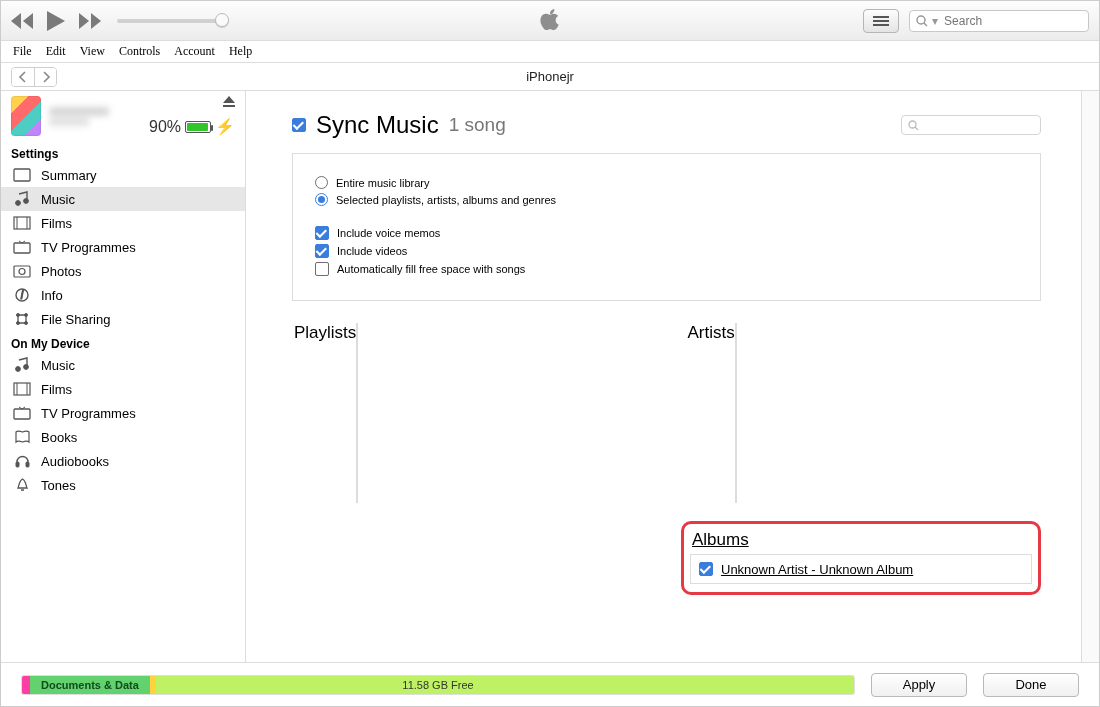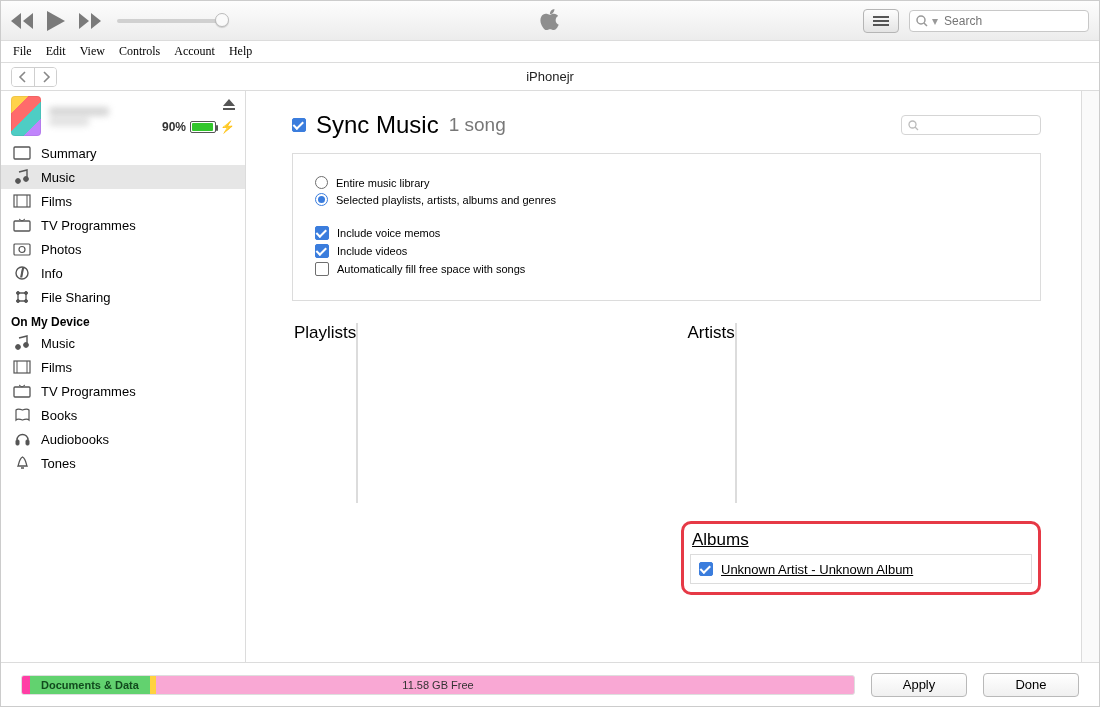--- a/index.html
+++ b/index.html
@@ -76,21 +76,21 @@
   .dev-thumb { width:30px; height:40px; border-radius:4px; background:
     linear-gradient(135deg,#ffd24a 0 25%,#ff6b6b 25% 50%,#4ecdc4 50% 75%,#c084fc 75% 100%);
     box-shadow:0 0 0 1px rgba(0,0,0,.06) inset;
   }
   .dev-meta { flex:1; display:flex; flex-direction:column; gap:2px; filter:blur(3px); opacity:.6; }
   .dev-meta .l1 { height:9px; width:60px; background:#bbb; border-radius:2px; }
   .dev-meta .l2 { height:8px; width:40px; background:#ccc; border-radius:2px; }
   .dev-right { display:flex; flex-direction:column; align-items:flex-end; gap:6px; margin-left:auto;}
   .eject svg { fill:#555; }
   .batt-row { display:flex; align-items:center; gap:4px; }
-  .batt-row span { font-size:12px; color:#333;font-weight:bold; }
+  .batt-row span { font-size:16px; color:#333; }
   .battery { width:26px; height:12px; border:1px solid #555; border-radius:2px; position:relative; }
   .battery::after { content:""; position:absolute; right:-3px; top:3px; width:2px; height:6px; background:#555; border-radius:1px; }
   .battery .fill { position:absolute; left:1px; top:1px; bottom:1px; width:88%; background:var(--battery-green); border-radius:1px; }
   .bolt { font-size:10px; color:#555; }
 
   .side-header { font-weight:600; font-size:12px; padding:6px 10px 2px; }
   .side-item { height:24px; display:flex; align-items:center; gap:10px; padding:0 12px; cursor:default; }
   .side-item.selected { background:var(--sel-bg); }
   .side-item .ico { width:18px; display:flex; align-items:center; justify-content:center; }
   .side-item .ico svg { fill:#555; stroke:#555; }
@@ -129,21 +129,21 @@
   .albums-sec h3 { font-size:17px; font-weight:400; margin:0 0 4px 2px; }
   .album-box { border:1px solid var(--border-light); background:#fff; }
   .album-row { height:28px; display:flex; align-items:center; gap:8px; padding:0 8px; }
   .callout { position:relative; border:3px solid var(--callout); border-radius:10px; padding:6px 6px 8px; }
 
   
   .footer {
     height:44px; border-top:1px solid var(--border-light); display:flex; align-items:center;
     padding:0 20px; gap:16px;
   }
-  .cap-bar { flex:1; height:20px; border-radius:3px; background:#f9a8d4; border:1px solid #dedede;
+  .cap-bar { flex:1; height:20px; border-radius:3px; background:#bef264; border:1px solid #dedede;
     position:relative; overflow:hidden; display:flex; align-items:center; }
   .seg { height:100%; }
   .seg1{ width:8px; background:#ff3ea5;}
   .seg2{ width:120px; background:#62d26f; display:flex; align-items:center; justify-content:center;}
   .seg2 span{ font-size:11px; font-weight:600; color:#114a1d;}
   .seg3{ width:6px; background:#ffd23f;}
   .cap-free { position:absolute; left:50%; transform:translateX(-50%); font-size:11px; color:#333; }
   .btn { width:96px; height:24px; border:1px solid #b9b9b9; border-radius:4px;
     background:linear-gradient(#fff,#f0f0f0); display:flex; align-items:center; justify-content:center;
     font-size:13px; }
@@ -268,20 +268,21 @@
           <div class="batt-row">
             <span>90%</span>
             <div class="battery">
                 <div class="fill"></div>
               </div>
             <span class="bolt">⚡</span>
           </div>
         </div>
       </div>
 
+      <div class="side-header">Settings</div>
       <div id="settings-list">
           <div class="side-item">
             <span class="ico">
               <svg width="16" height="12">
                 <rect x="0" y="0" width="16" height="12" rx="1" fill="none" stroke="#555" stroke-width="1.3"></rect>
               </svg>
             </span>
             <span class="lbl">Summary</span>
           </div>
           <div class="side-item selected">

